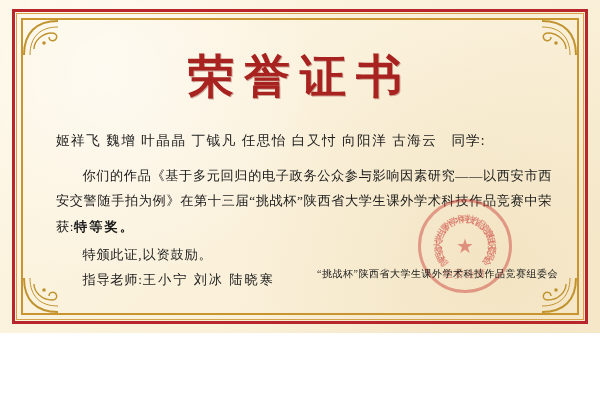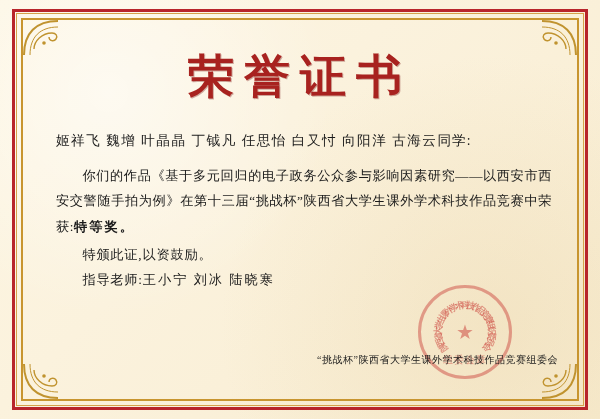--- a/index.html
+++ b/index.html
@@ -13,21 +13,21 @@
     font-family: "Liberation Serif", serif;
     overflow: hidden;
   }
 
   
   .certificate {
     position: absolute;
     left: 0;
     top: 0;
     width: 600px;
-    height: 419px;
+    height: 333px;
     background: linear-gradient(135deg, #fdf6e3 0%, #fbf2dd 40%, #f8ecd0 100%);
     box-sizing: border-box;
   }
 
   
   .paper-tex {
     position: absolute;
     left: 0; top: 0; right: 0; bottom: 0;
     background:
       radial-gradient(circle at 18% 22%, rgba(255,255,255,0.55) 0%, rgba(255,255,255,0) 38%),
@@ -103,20 +103,21 @@
     line-height: 1.95;
   }
 
   .recipients {
     font-size: 13.6px;
     letter-spacing: 1.5px;
     margin-bottom: 8px;
     white-space: nowrap;
   }
   .recipients .suffix {
+    margin-left: 14px;
     letter-spacing: 1px;
   }
 
   .para {
     text-indent: 2em;
     text-align: justify;
     letter-spacing: 0.6px;
     margin: 0 0 2px 0;
   }
   .award {

